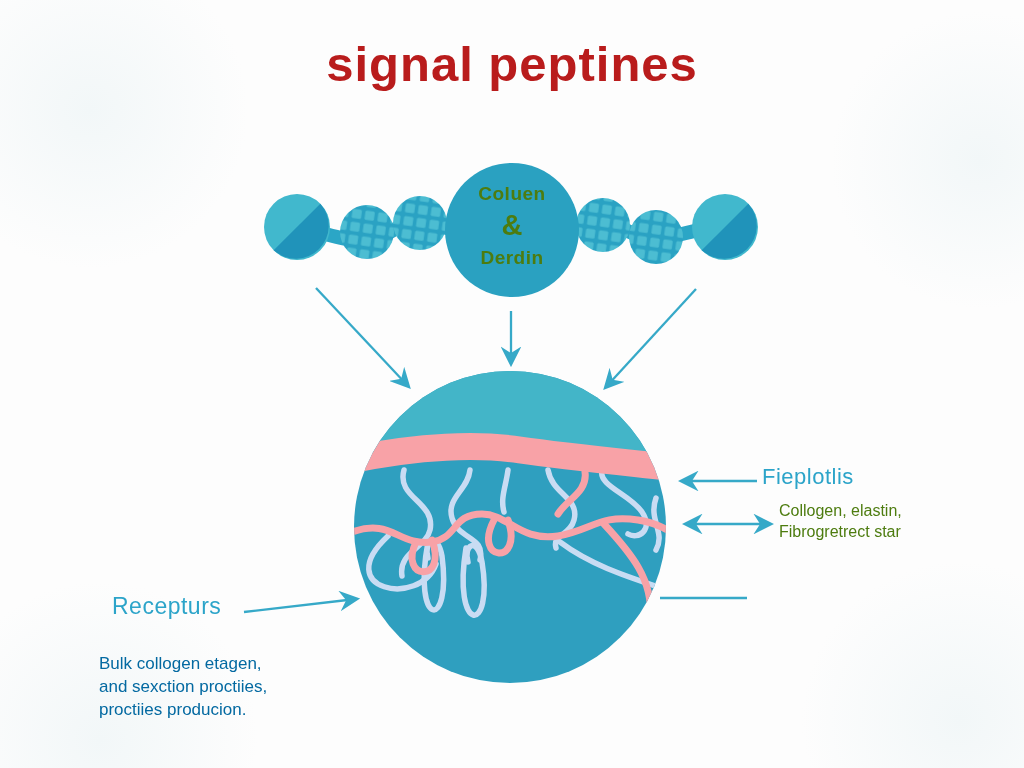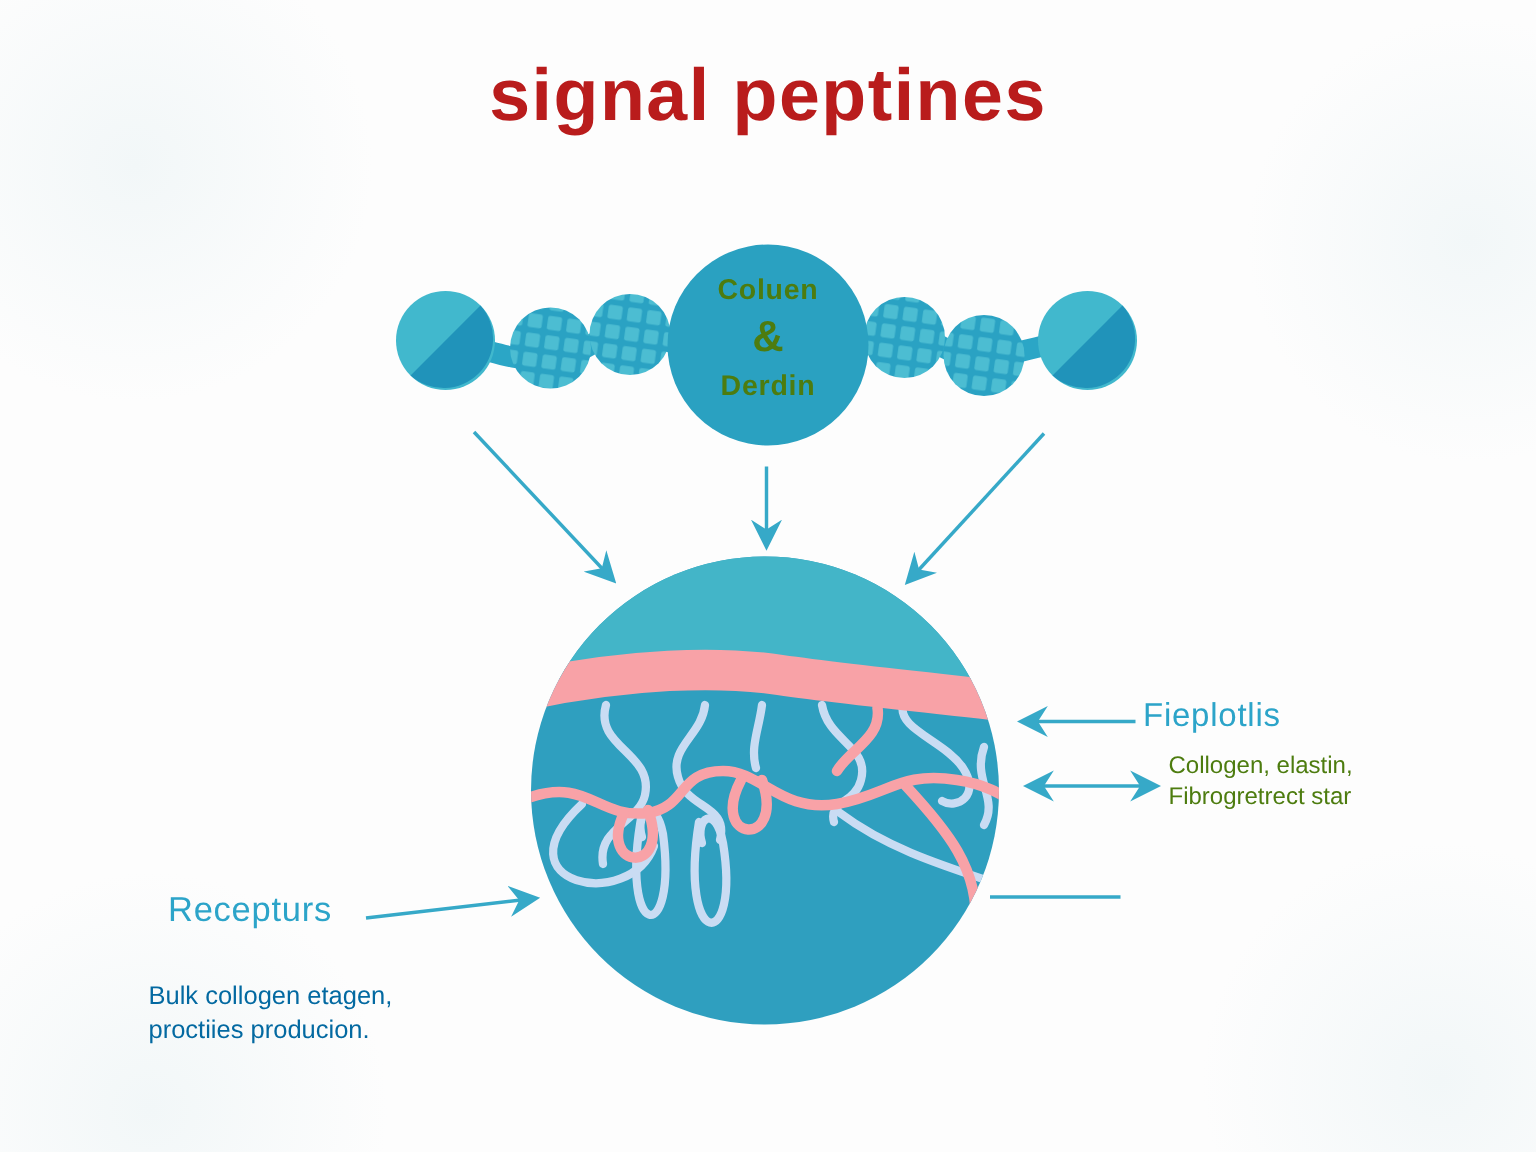--- a/index.html
+++ b/index.html
@@ -142,16 +142,17 @@
 
   <div class="co-r-head">Fieplotlis</div>
   <div class="co-r-sub">
     <div>Collogen, elastin,</div>
     <div>Fibrogretrect star</div>
   </div>
 
   <div class="co-l-head">Recepturs</div>
   <div class="co-l-sub">
     <div>Bulk collogen etagen,</div>
+    <div>and sexction proctiies,</div>
     <div>proctiies producion.</div>
   </div>
 
 </div>
 
 </body></html>

